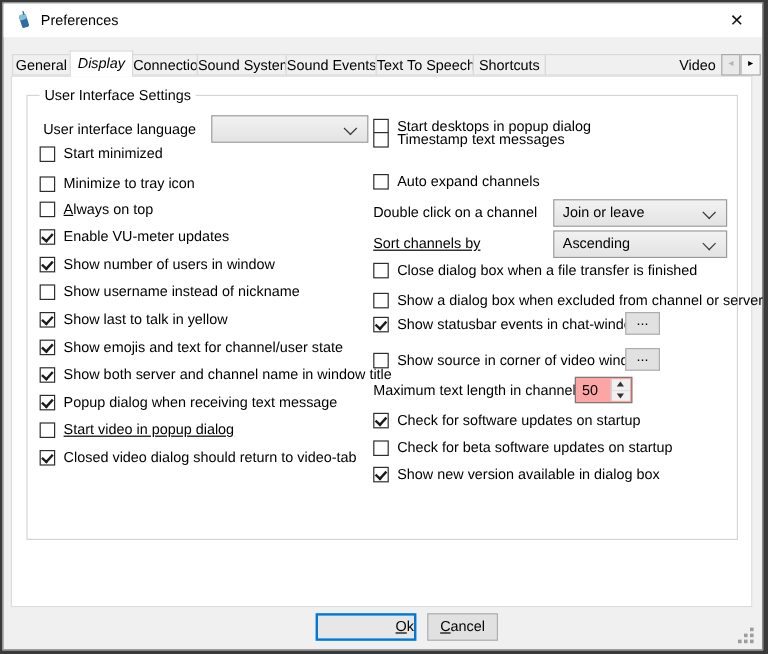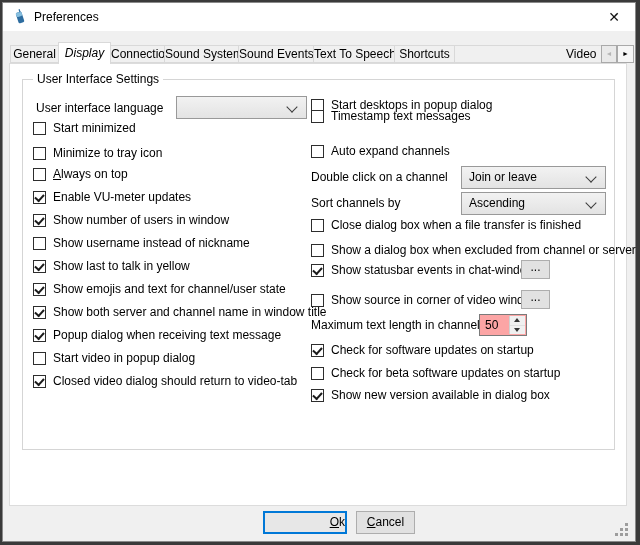--- a/index.html
+++ b/index.html
@@ -143,21 +143,21 @@
     <span class="lbl">Show emojis and text for channel/user state</span>
   </div>
   <div class="row" style="left:30px;top:300px;">
     <span class="cb on"></span>
     <span class="lbl">Show both server and channel name in window title</span>
   </div>
   <div class="row" style="left:30px;top:323px;">
     <span class="cb on"></span>
     <span class="lbl">Popup dialog when receiving text message</span>
   </div>
-  <div class="row" style="left:30px;top:346px;">
+  <div class="row" style="left:30px;top:346px;text-decoration:underline;">
     <span class="cb"></span>
     <span class="lbl">Start video in popup dialog</span>
   </div>
   <div class="row" style="left:30px;top:369px;">
     <span class="cb on"></span>
     <span class="lbl">Closed video dialog should return to video-tab</span>
   </div>
 
   <div class="row" style="left:308px;top:93px;">
     <span class="cb"></span>
@@ -173,21 +173,21 @@
   </div>
 
   <div class="row" style="left:308px;top:165px;">
     <span class="lbl">Double click on a channel</span>
   </div>
   <div class="combo" style="left:458px;top:163px;width:145px;">
     <span>Join or leave</span>
     <span class="chev"></span>
   </div>
 
-  <div class="row" style="left:308px;top:191px;">
+  <div class="row" style="left:308px;top:191px;text-decoration:underline;">
     <span class="lbl">Sort channels by</span>
   </div>
   <div class="combo" style="left:458px;top:189px;width:145px;">
     <span>Ascending</span>
     <span class="chev"></span>
   </div>
 
   <div class="row" style="left:308px;top:213px;">
     <span class="cb"></span>
     <span class="lbl">Close dialog box when a file transfer is finished</span>

